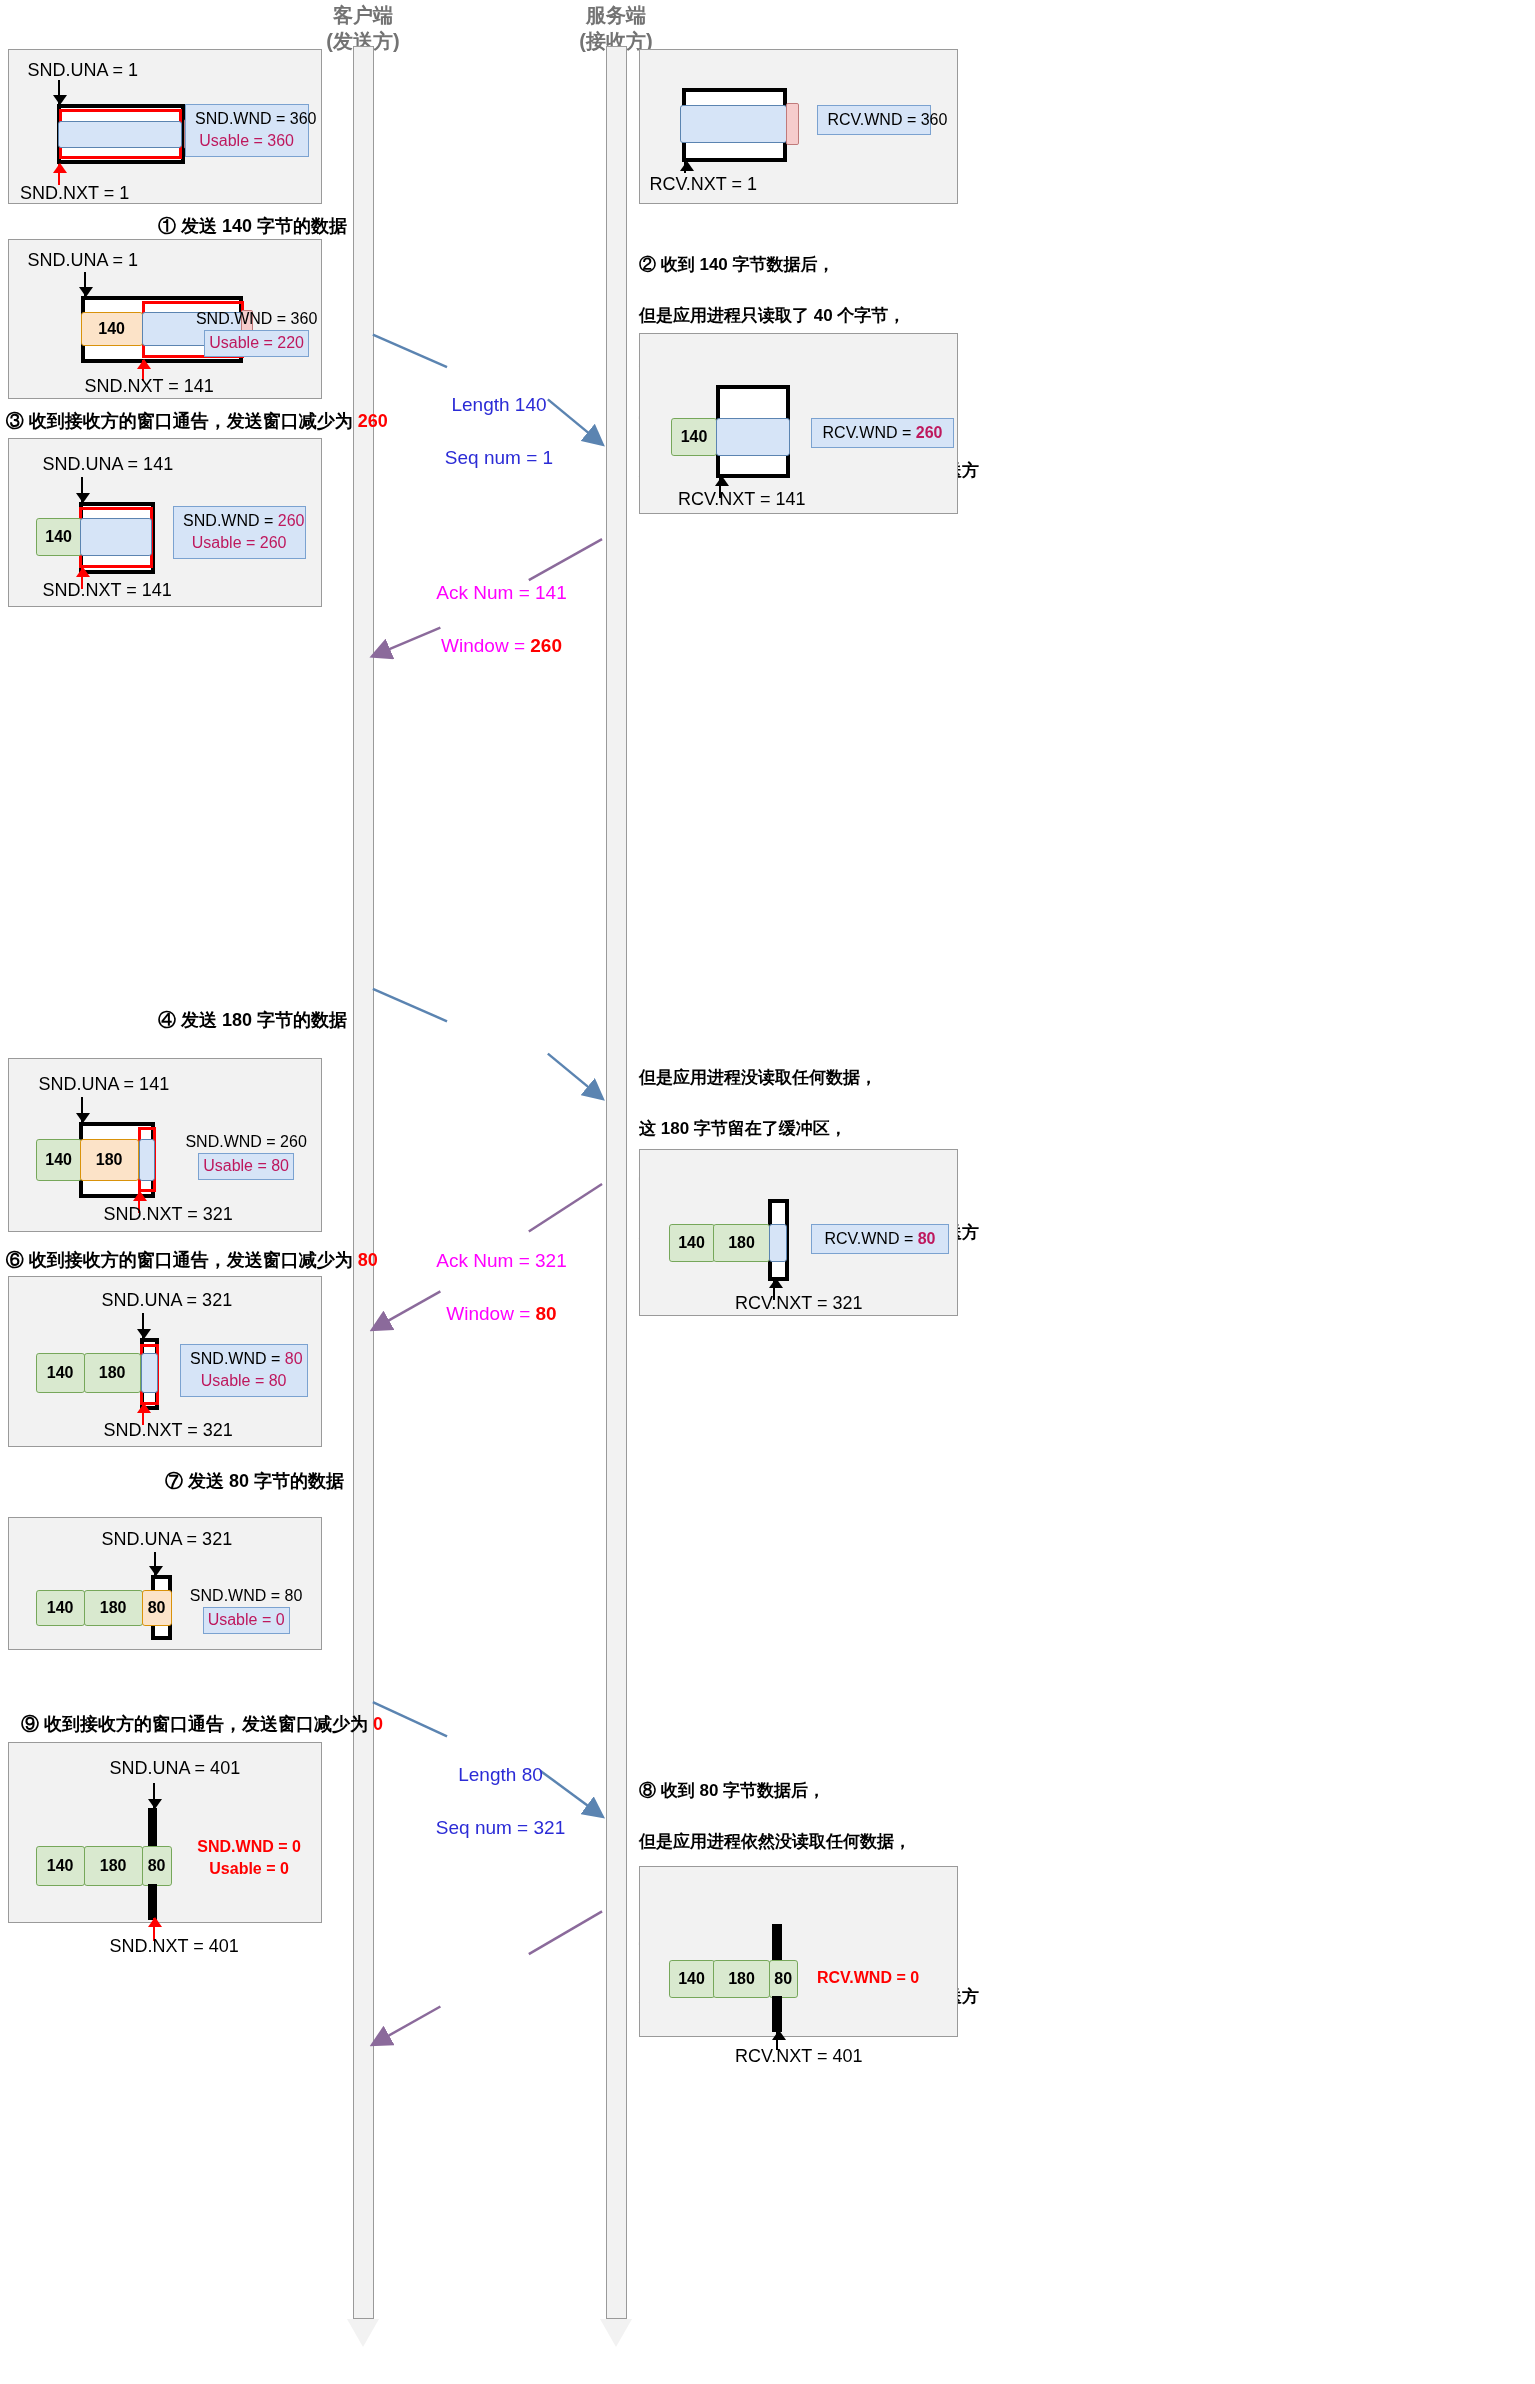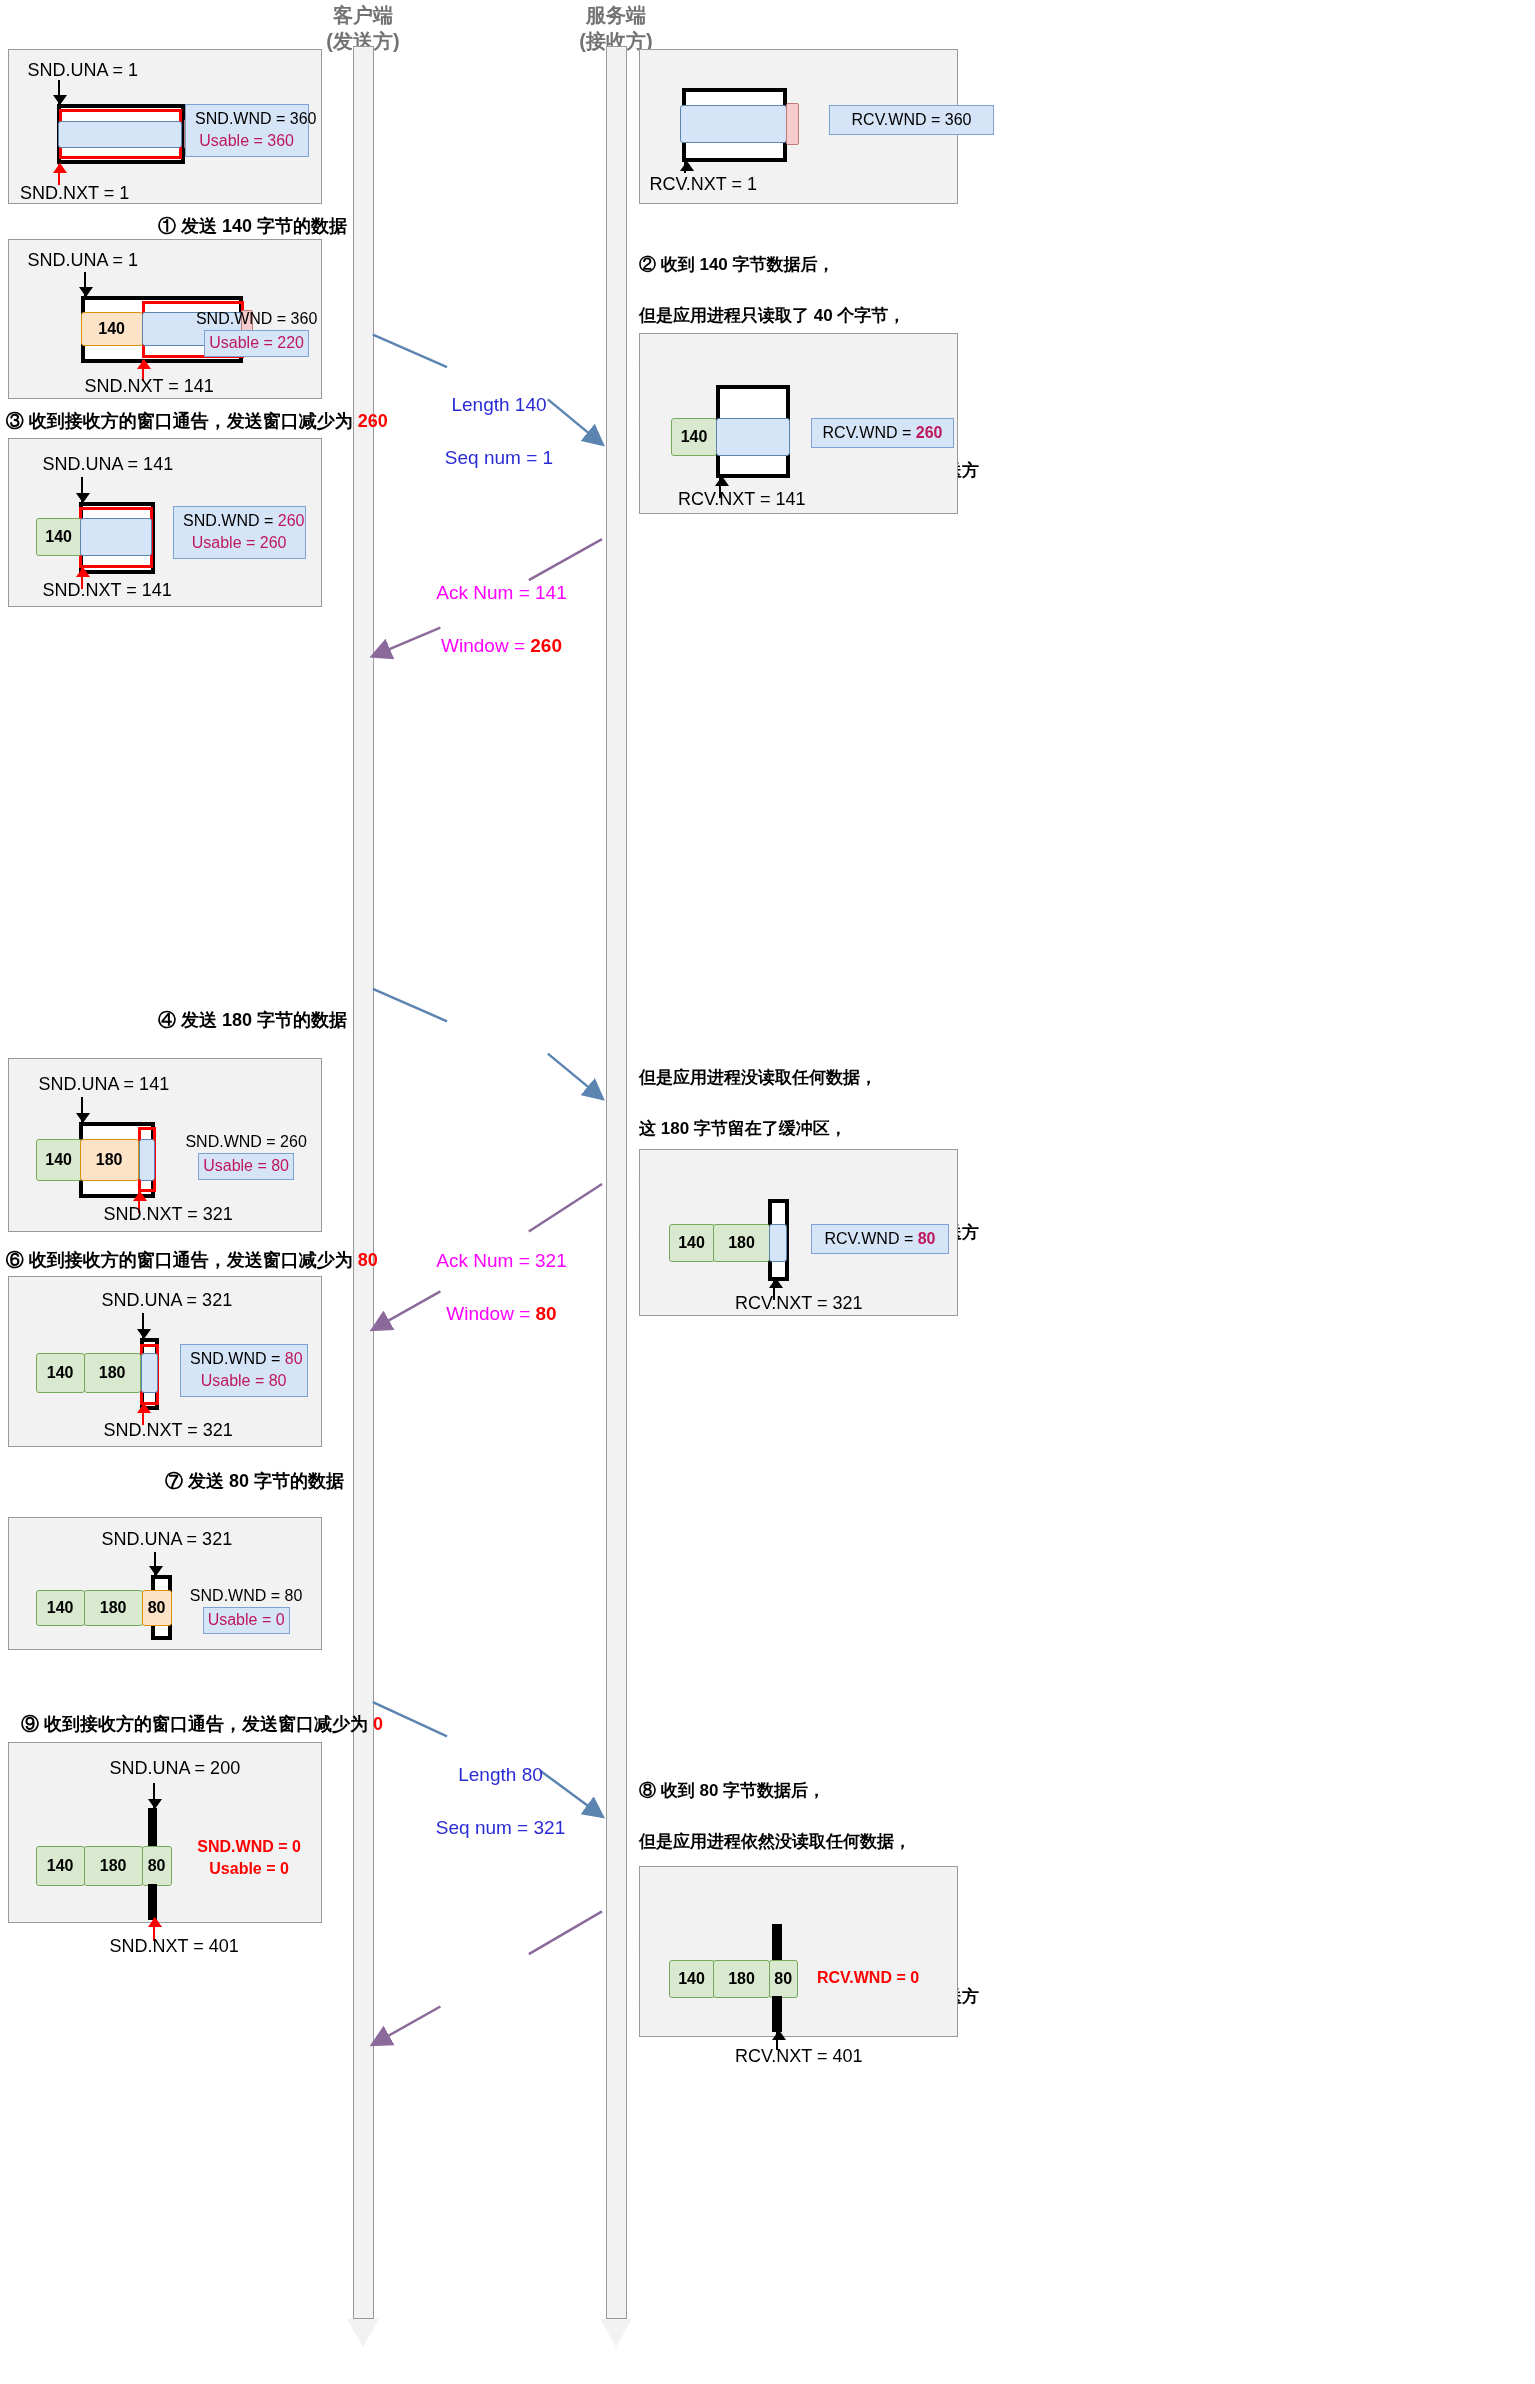--- a/index.html
+++ b/index.html
@@ -383,21 +383,21 @@
       <div>SND.WND = 80</div>
       <div class="red box-blue">Usable = 0</div>
     </div>
   </div>
 
   <div class="caption" style="left:21px; top:1712px;">
     <span>⑨ 收到接收方的窗口通告，发送窗口减少为 </span><span class="hl">0</span>
   </div>
 
   <div class="panel" style="left:7.6px; top:1742px; width:314px; height:181px;">
-    <div class="ptr-label" style="left:101px; top:15px;">SND.UNA = 200</div>
+    <div class="ptr-label" style="left:101px; top:15px;">SND.UNA = 401</div>
     <div class="arrow-down" style="left:144px; top:40px; height:25px;"></div>
 
     <div class="bar-black" style="left:139px; top:65px; width:9.5px; height:40px;"></div>
     <div class="blk-green" style="left:27px; top:103px; width:49px; height:40px;">140</div>
     <div class="blk-green" style="left:75px; top:103px; width:59px; height:40px;">180</div>
     <div class="blk-green" style="left:133px; top:103px; width:30px; height:40px;">80</div>
     <div class="bar-black" style="left:139px; top:141px; width:9.5px; height:36px;"></div>
 
     <div class="arrow-up" style="left:144px; top:175px; height:23px;"></div>
     <div class="ptr-label" style="left:101px; top:193px;">SND.NXT = 401</div>
@@ -409,21 +409,21 @@
   </div>
 
   <div class="panel" style="left:639px; top:49px; width:319px; height:155px;">
     <div class="frame-black" style="left:42px; top:38px; width:105px; height:74px;"></div>
     <div class="band-blue" style="left:40px; top:55px; width:107px; height:38px;"></div>
     <div class="band-pink" style="left:146px; top:53px; width:13.3px; height:42px;"></div>
 
     <div class="arrow-up black" style="left:44px; top:112px; height:11.4px;"></div>
     <div class="ptr-label" style="left:9.5px; top:124px;">RCV.NXT = 1</div>
 
-    <div class="callout boxed" style="left:189px; top:55px; width:165px;">
+    <div class="callout boxed" style="left:177px; top:55px; width:114px;">
       <span>RCV.WND = 360</span>
     </div>
   </div>
 
   <div class="note" style="left:639px; top:226px; width:590px;">
     <div>② 收到 140 字节数据后，</div>
     <div>但是应用进程只读取了 40 个字节，</div>
     <div>还有 100 字节一直占用着缓冲区，</div>
     <div><span>于是接收窗口收缩到了 </span><span class="hl">260</span><span>（360 - 100），</span></div>
     <div>并在发送确认信息时，通告窗口大小给发送方</div>

